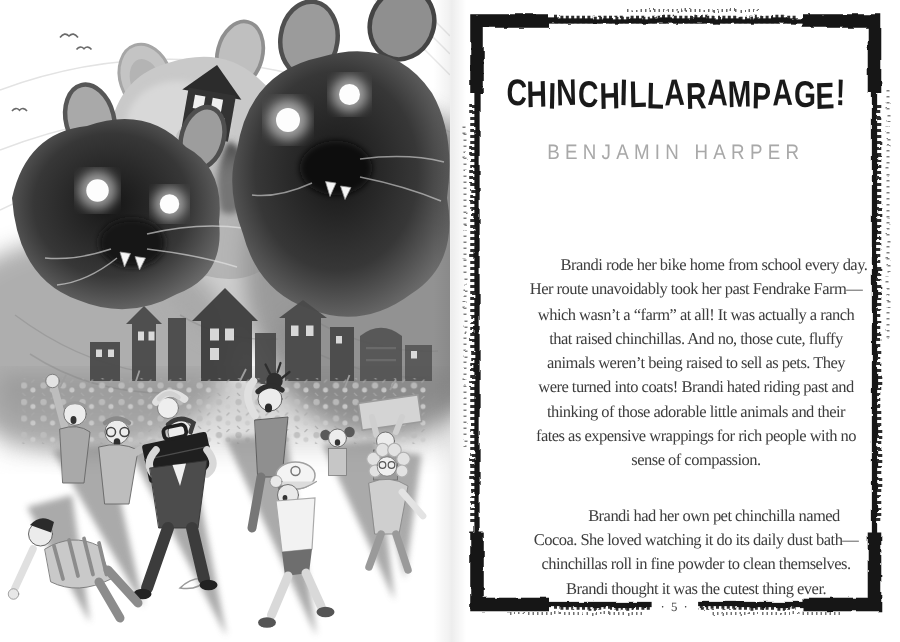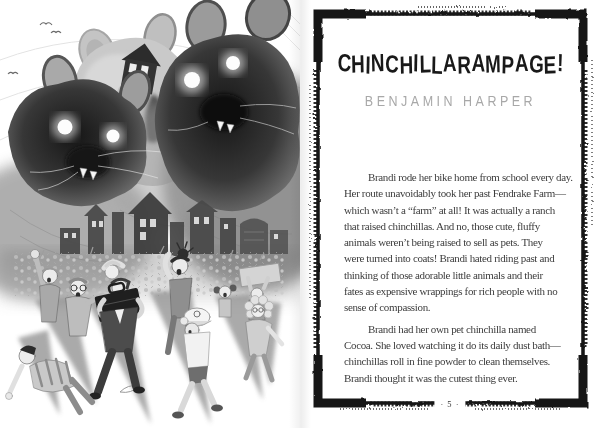--- a/index.html
+++ b/index.html
@@ -10,23 +10,23 @@
     background:linear-gradient(to right,rgba(0,0,0,0) 0%,rgba(0,0,0,.05) 45%,rgba(0,0,0,.07) 55%,rgba(0,0,0,0) 100%);}
   
   .title{position:absolute;left:18px;width:265px;top:36px;text-align:center;
     font-family:"Liberation Sans",sans-serif;font-weight:700;font-size:21px;color:#191919;
     letter-spacing:.5px;transform:scale(.9,1.18);transform-origin:center top;white-space:nowrap;}
   .title span{display:inline-block;}
   .author{position:absolute;left:18px;width:265px;top:94px;text-align:center;
     font-family:"Liberation Sans",sans-serif;font-weight:400;font-size:12.5px;color:#a8a8a8;
     letter-spacing:3.5px;transform:scaleY(1.12);transform-origin:center top;}
   .bodytext{position:absolute;left:44px;top:169px;width:240px;color:#3d3d3d;
-    font-size:11px;letter-spacing:-0.35px;line-height:16.3px;}
+    font-size:11px;letter-spacing:-0.35px;line-height:16.3px;text-align:center;}
   .bodytext p{margin:0;white-space:pre-line;text-indent:24px;}
-  .bodytext p + p{margin-top:5px;}
+  .bodytext p + p{margin-top:20px;}
   .pagenum{position:absolute;left:50%;bottom:19px;transform:translateX(-50%);
     background:#fff;padding:0 6px;font-size:8.5px;color:#333;letter-spacing:1px;}
   .frame-svg{position:absolute;left:0;top:0;}
   .illu{display:block;}
 </style>
 </head>
 <body>
 
 <div class="spread">
 

